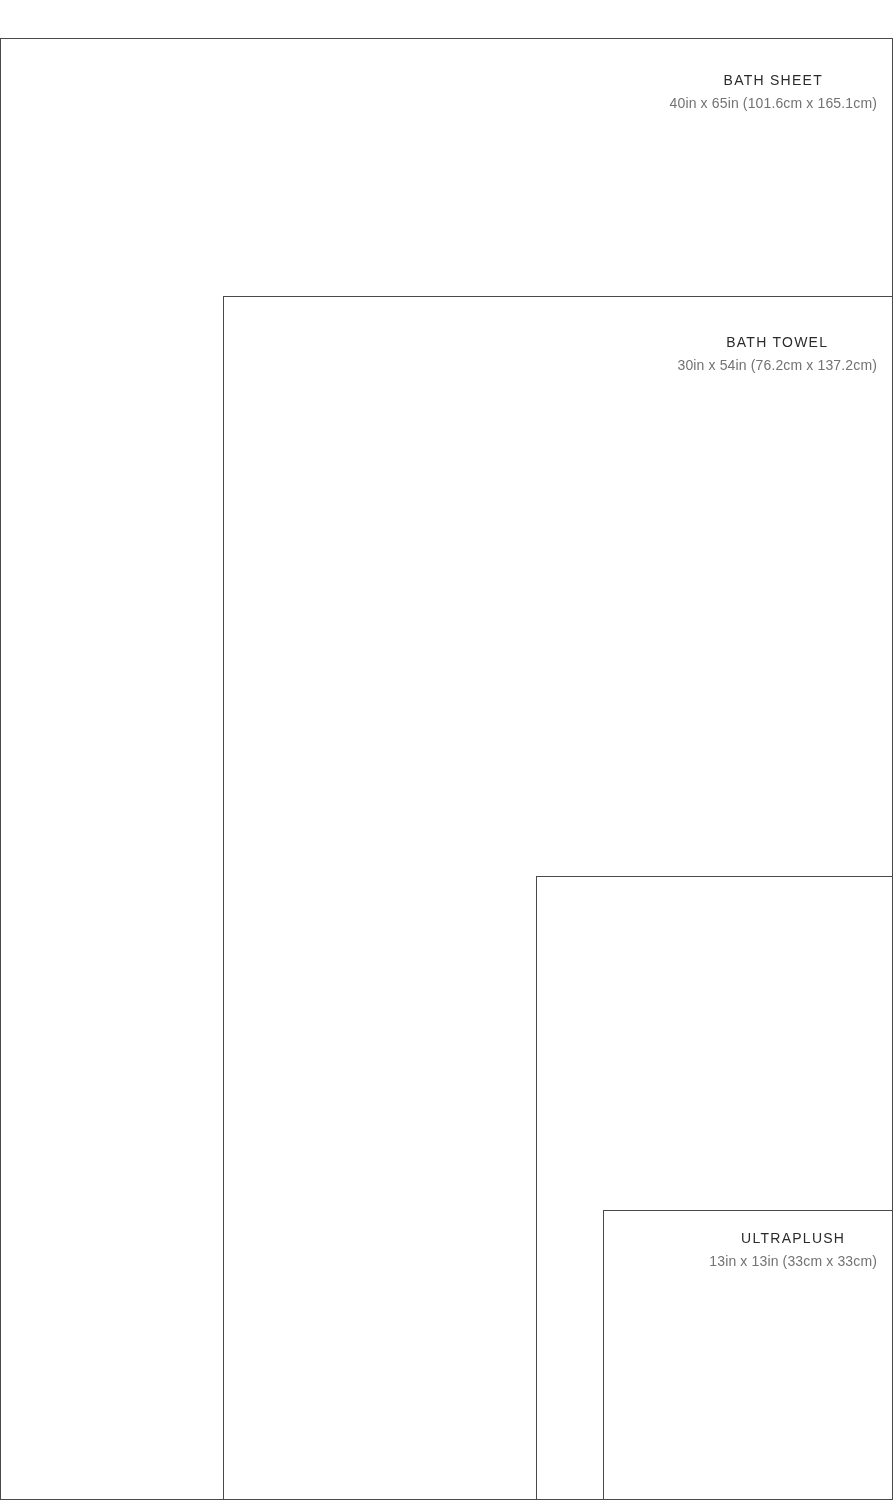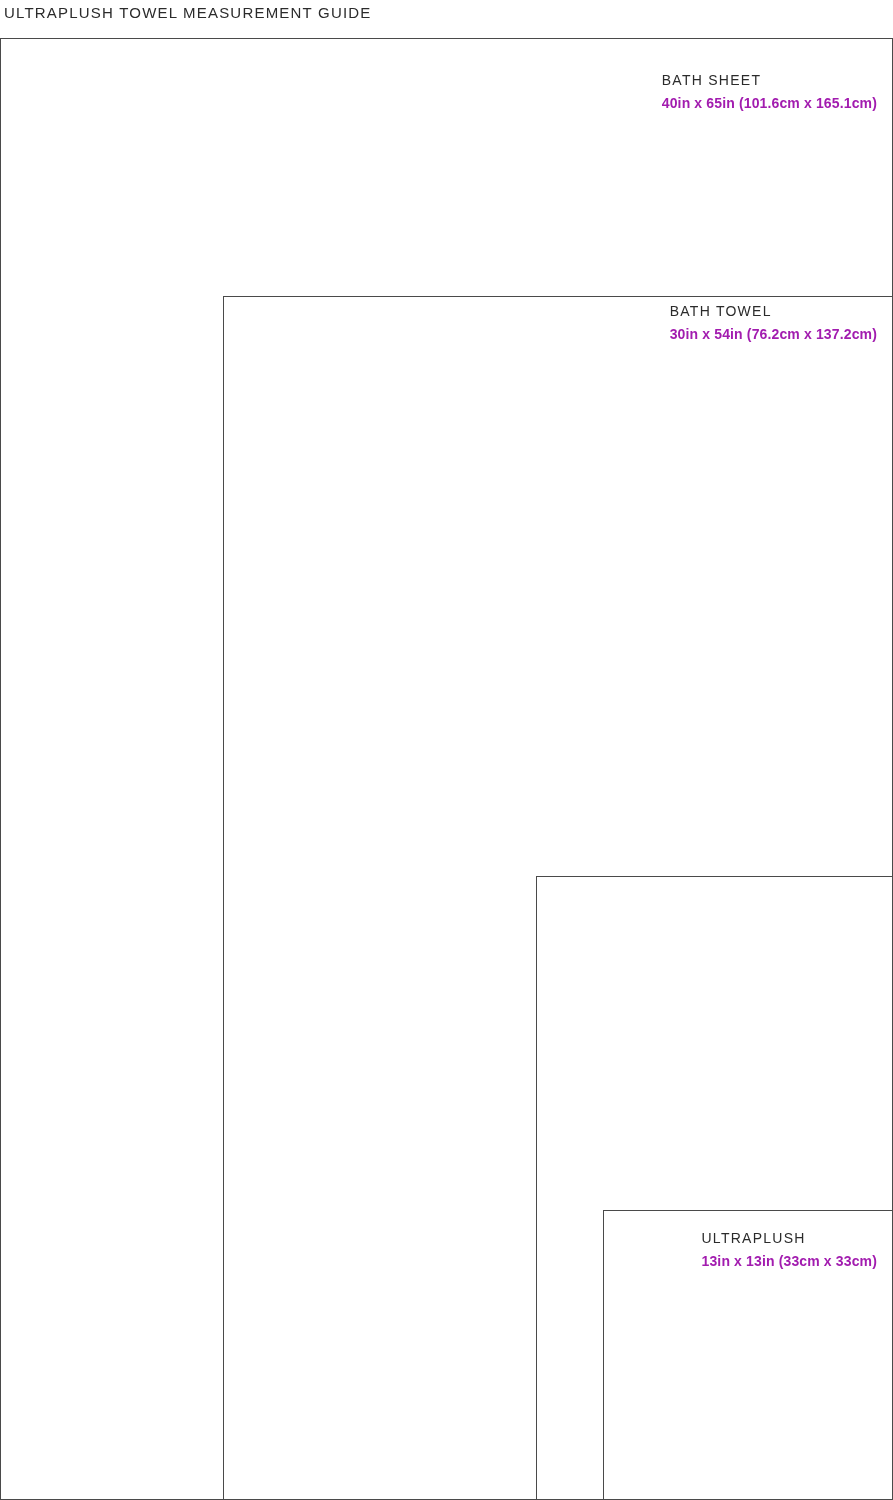--- a/index.html
+++ b/index.html
@@ -28,58 +28,56 @@
     white-space: nowrap;
   }
   .size-box {
     position: absolute;
     box-sizing: border-box;
     border: 1px solid #4a4a4a;
     background: transparent;
   }
   .size-label {
     position: absolute;
-    text-align: left;
+    text-align: center;
     line-height: 1.45;
     white-space: nowrap;
     margin-left: 12px;
   }
   .size-label .name {
     display: block;
     font-size: 14px;
     letter-spacing: 0.09em;
     color: #2b2b2b;
   }
   .size-label .dims {
     display: block;
     font-size: 14px;
     letter-spacing: 0.01em;
-    color: #a21caf;
+    color: #737373;
     margin-top: 3px;
-    font-weight: bold;
   }
 </style>
 </head>
 <body>
 
 <div id="page">
 
-  <div id="guide-title">ULTRAPLUSH TOWEL MEASUREMENT GUIDE</div>
 
   <div class="size-box" style="left:0px; top:38px; width:893px; height:1462px;"></div>
   <div class="size-box" style="left:223px; top:296px; width:670px; height:1204px;"></div>
   <div class="size-box" style="left:536px; top:876px; width:357px; height:624px;"></div>
   <div class="size-box" style="left:603px; top:1210px; width:290px; height:290px;"></div>
 
   <div class="size-label" style="right:16px; top:70px;">
     <span class="name">BATH SHEET</span>
     <span class="dims">40in x 65in (101.6cm x 165.1cm)</span>
   </div>
 
-  <div class="size-label" style="right:16px; top:301px;">
+  <div class="size-label" style="right:16px; top:332px;">
     <span class="name">BATH TOWEL</span>
     <span class="dims">30in x 54in (76.2cm x 137.2cm)</span>
   </div>
 
 
   <div class="size-label" style="right:16px; top:1228px;">
     <span class="name">ULTRAPLUSH</span>
     <span class="dims">13in x 13in (33cm x 33cm)</span>
   </div>
 

